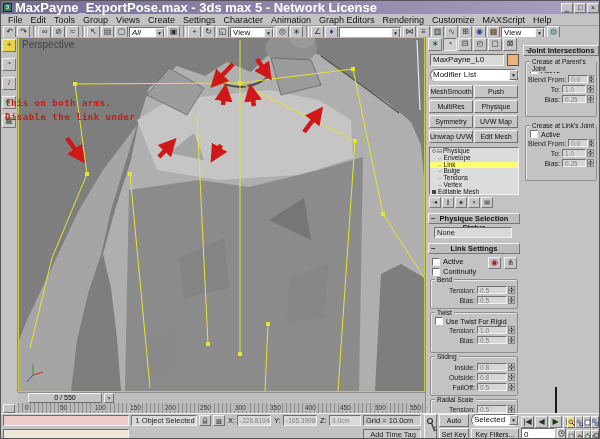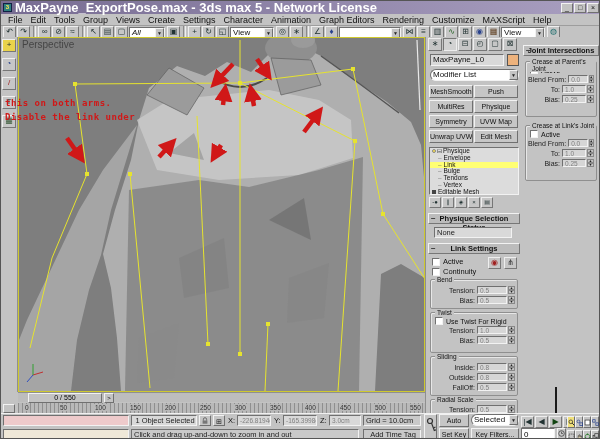--- a/index.html
+++ b/index.html
@@ -461,21 +461,20 @@
     <span class="sbtn" style="left:212px;top:1px;width:12px;height:11px;">⊞</span>
     <span class="slabel" style="left:227px;top:1px;">X:</span>
     <div class="sbox" style="left:236px;top:1px;width:34px;color:#808080;font-size:6.5px;">-226.8194c</div>
     <span class="slabel" style="left:273px;top:1px;">Y:</span>
     <div class="sbox" style="left:282px;top:1px;width:34px;color:#808080;font-size:6.5px;">-165.3998c</div>
     <span class="slabel" style="left:319px;top:1px;">Z:</span>
     <div class="sbox" style="left:328px;top:1px;width:32px;color:#808080;font-size:6.5px;">3.0cm</div>
     <div class="sbox" style="left:362px;top:1px;width:58px;background:#c9c9c9;">Grid = 10.0cm</div>
 
     <div class="sbox" style="left:2px;top:15px;width:126px;background:#efe8d8;"></div>
-    <div class="sbox" style="left:130px;top:15px;width:228px;background:#c9c9c9;">Click and drag up-and-down to zoom in and out</div>
     <div class="sbox" style="left:362px;top:15px;width:58px;background:#c9c9c9;text-align:center;">Add Time Tag</div>
 
     <span class="sbtn" style="left:423px;top:0px;width:13px;height:26px;"><svg width="10" height="22" viewBox="0 0 10 22">
           <circle cx="4" cy="6" r="2.5" fill="none" stroke="#333" stroke-width="1.2"></circle>
           <line x1="5.5" y1="8" x2="8.5" y2="16" stroke="#333" stroke-width="1.2"></line>
           <line x1="7.5" y1="13" x2="9.5" y2="12" stroke="#333" stroke-width="1.2"></line>
           <line x1="8.2" y1="15.5" x2="10" y2="14.8" stroke="#333" stroke-width="1.2"></line>
         </svg></span>
     <span class="sbtn" style="left:438px;top:0px;width:30px;height:13px;">Auto Key</span>
     <span class="sbtn" style="left:438px;top:14px;width:30px;height:13px;">Set Key</span>

